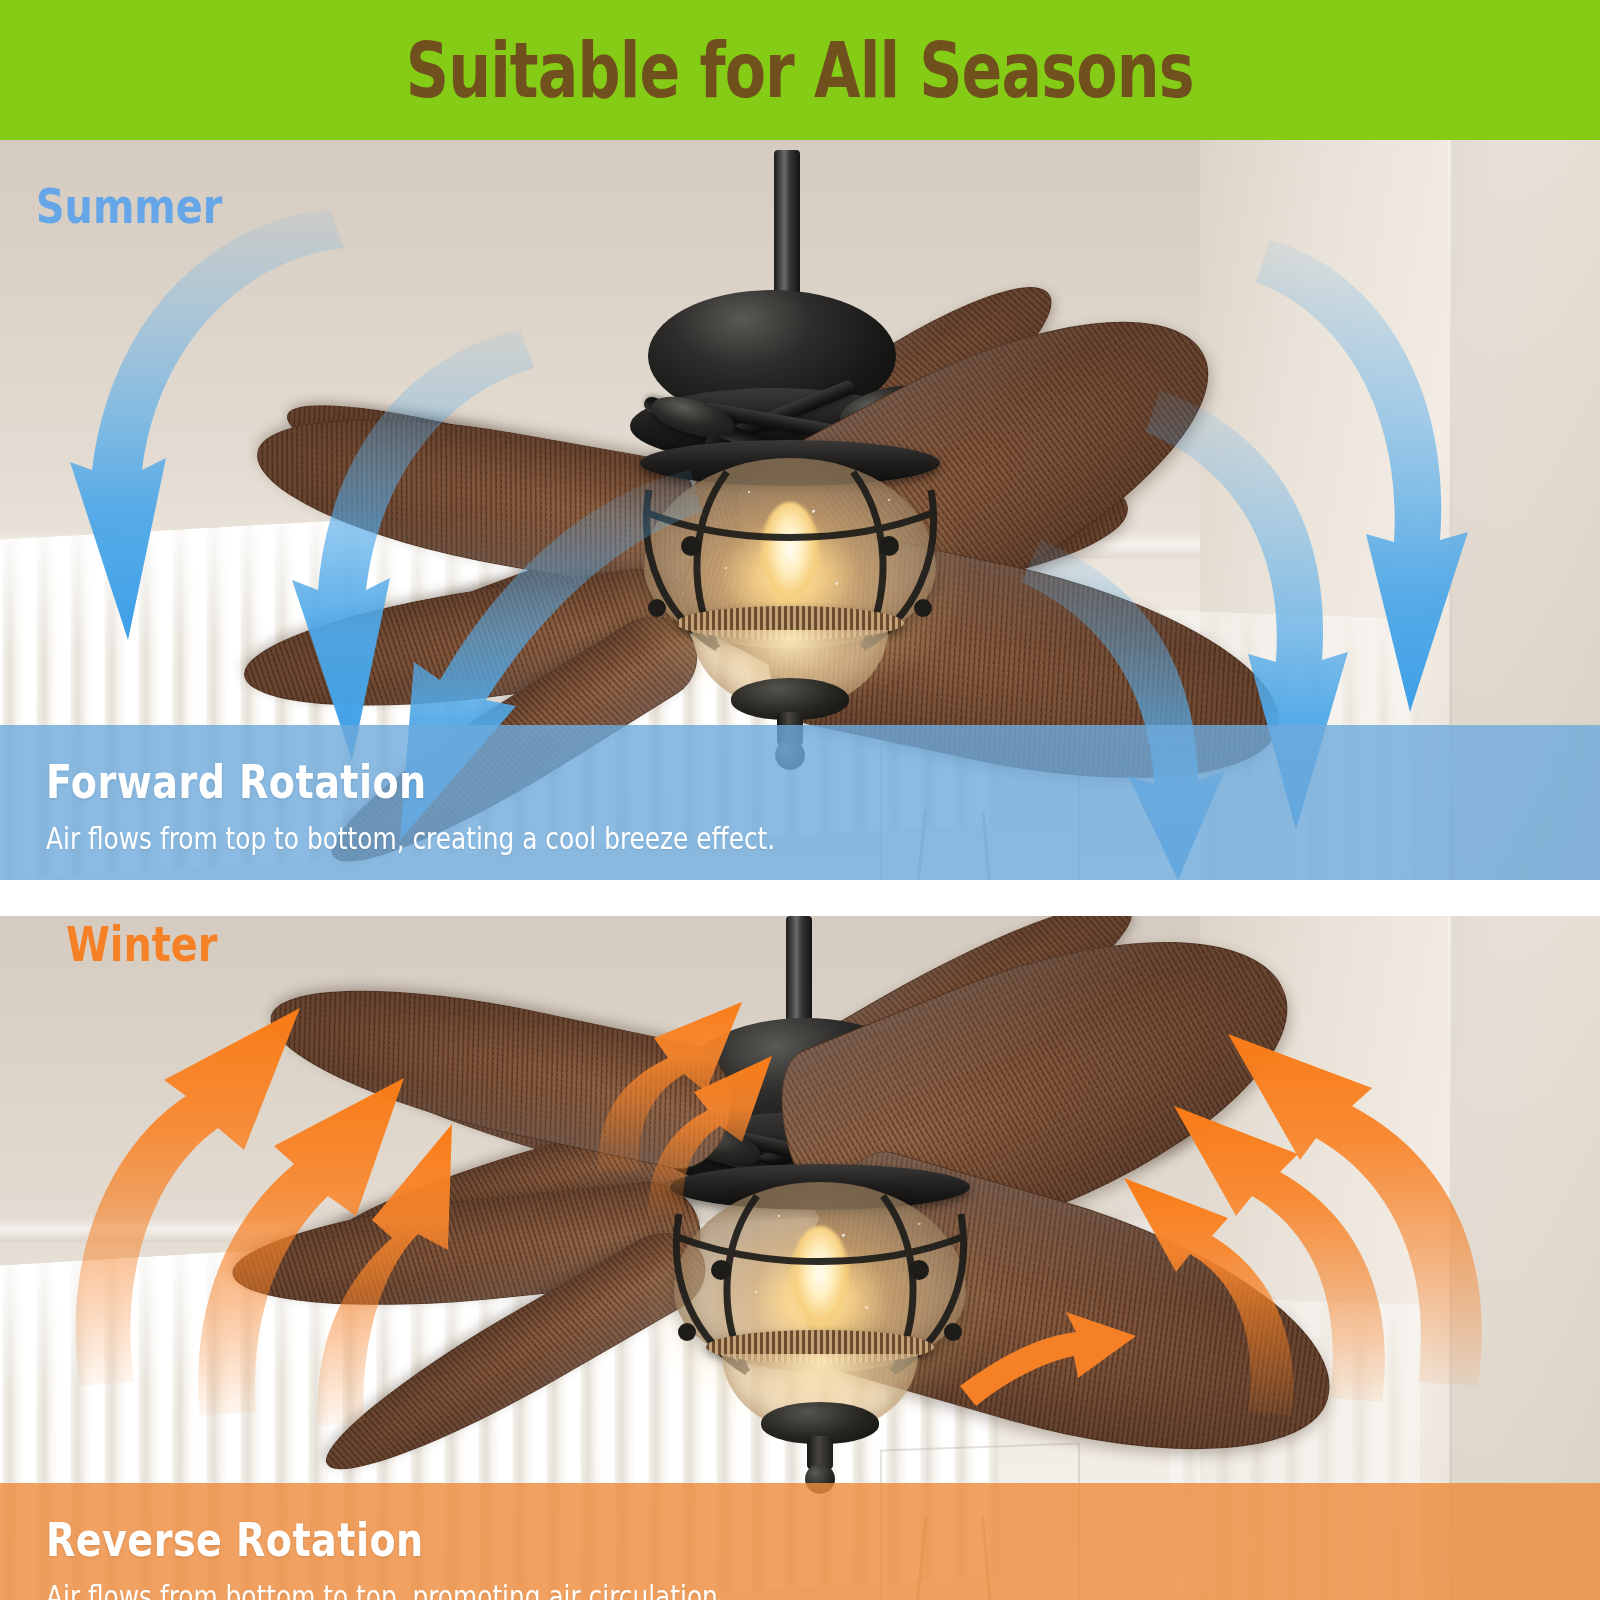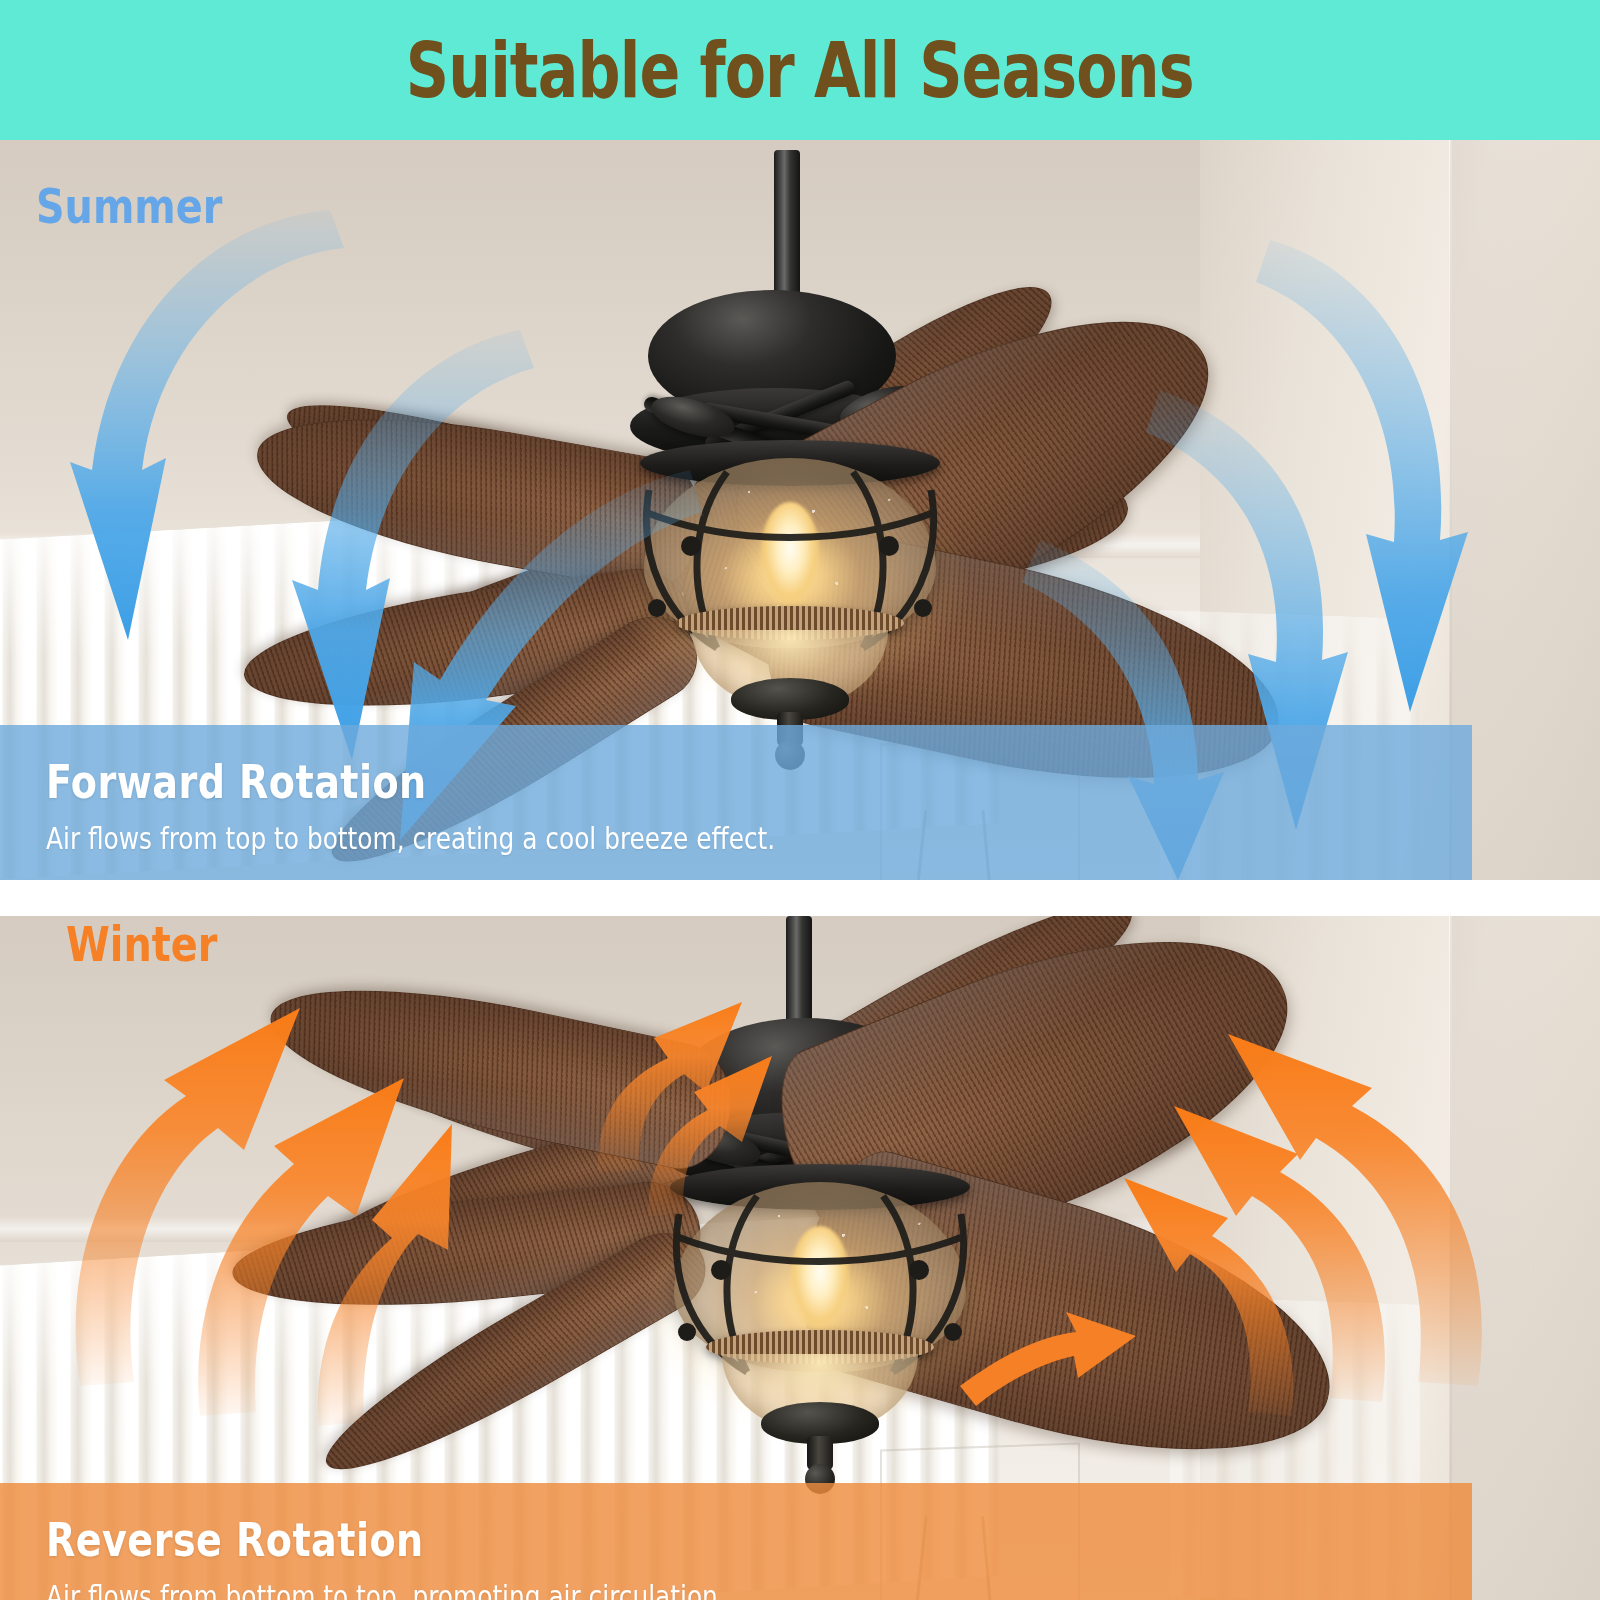--- a/index.html
+++ b/index.html
@@ -3,21 +3,21 @@
 <meta charset="utf-8">
 <style>
   * { margin:0; padding:0; box-sizing:border-box; }
   html,body { width:1600px; height:1600px; background:#ffffff;
     font-family:"Liberation Sans", sans-serif; overflow:hidden; }
 
   #page { position:relative; width:1600px; height:1600px; background:#fff; }
 
   
   .header { position:absolute; left:0; top:0; width:1600px; height:140px;
-    background:#5eead4; display:flex; align-items:center; justify-content:center; }
+    background:#84cc16; display:flex; align-items:center; justify-content:center; }
   .header-title { font-size:76px; font-weight:bold; color:#70501C;
     letter-spacing:-1px; font-family:"DejaVu Sans Condensed","Liberation Sans",sans-serif;
     transform:scaleX(0.88); transform-origin:center; white-space:nowrap; }
 
   
   .panel { position:absolute; left:0; width:1600px; overflow:hidden; }
   #panel-summer { top:140px; height:740px; }
   #panel-winter { top:916px; height:712px; }
 
   .gap { position:absolute; left:0; top:880px; width:1600px; height:8px;
@@ -141,21 +141,21 @@
     width:30px; height:30px; border-radius:50%;
     background:radial-gradient(circle at 35% 30%, #5b5954, #24231f 60%, #0f0f0d); }
   .finial-cap { position:absolute; left:50%; transform:translateX(-50%);
     width:118px; height:42px; border-radius:50% 50% 46% 46%;
     background:radial-gradient(ellipse at 40% 25%, #55534d, #26251f 55%, #0f0f0d); }
 
   
   .arrows { position:absolute; inset:0; z-index:30; pointer-events:none; }
 
   
-  .band { position:absolute; left:0; width:1472px; z-index:35;
+  .band { position:absolute; left:0; width:1600px; z-index:35;
     padding:30px 0 0 46px; }
   #band-summer { top:725px; height:155px; background:rgba(110,170,220,.80); }
   #band-winter { top:1455px; height:145px; background:rgba(238,140,62,.82); }
   .band-title { font-size:46px; font-weight:bold; color:#ffffff;
     font-family:"DejaVu Sans Condensed","Liberation Sans",sans-serif;
     transform:scaleX(.92); transform-origin:left center; letter-spacing:.5px;
     text-shadow:0 1px 3px rgba(0,0,0,.12); }
   .band-sub { font-size:30px; color:#ffffff; margin-top:12px;
     font-family:"DejaVu Sans Condensed","Liberation Sans",sans-serif;
     transform:scaleX(.92); transform-origin:left center;

